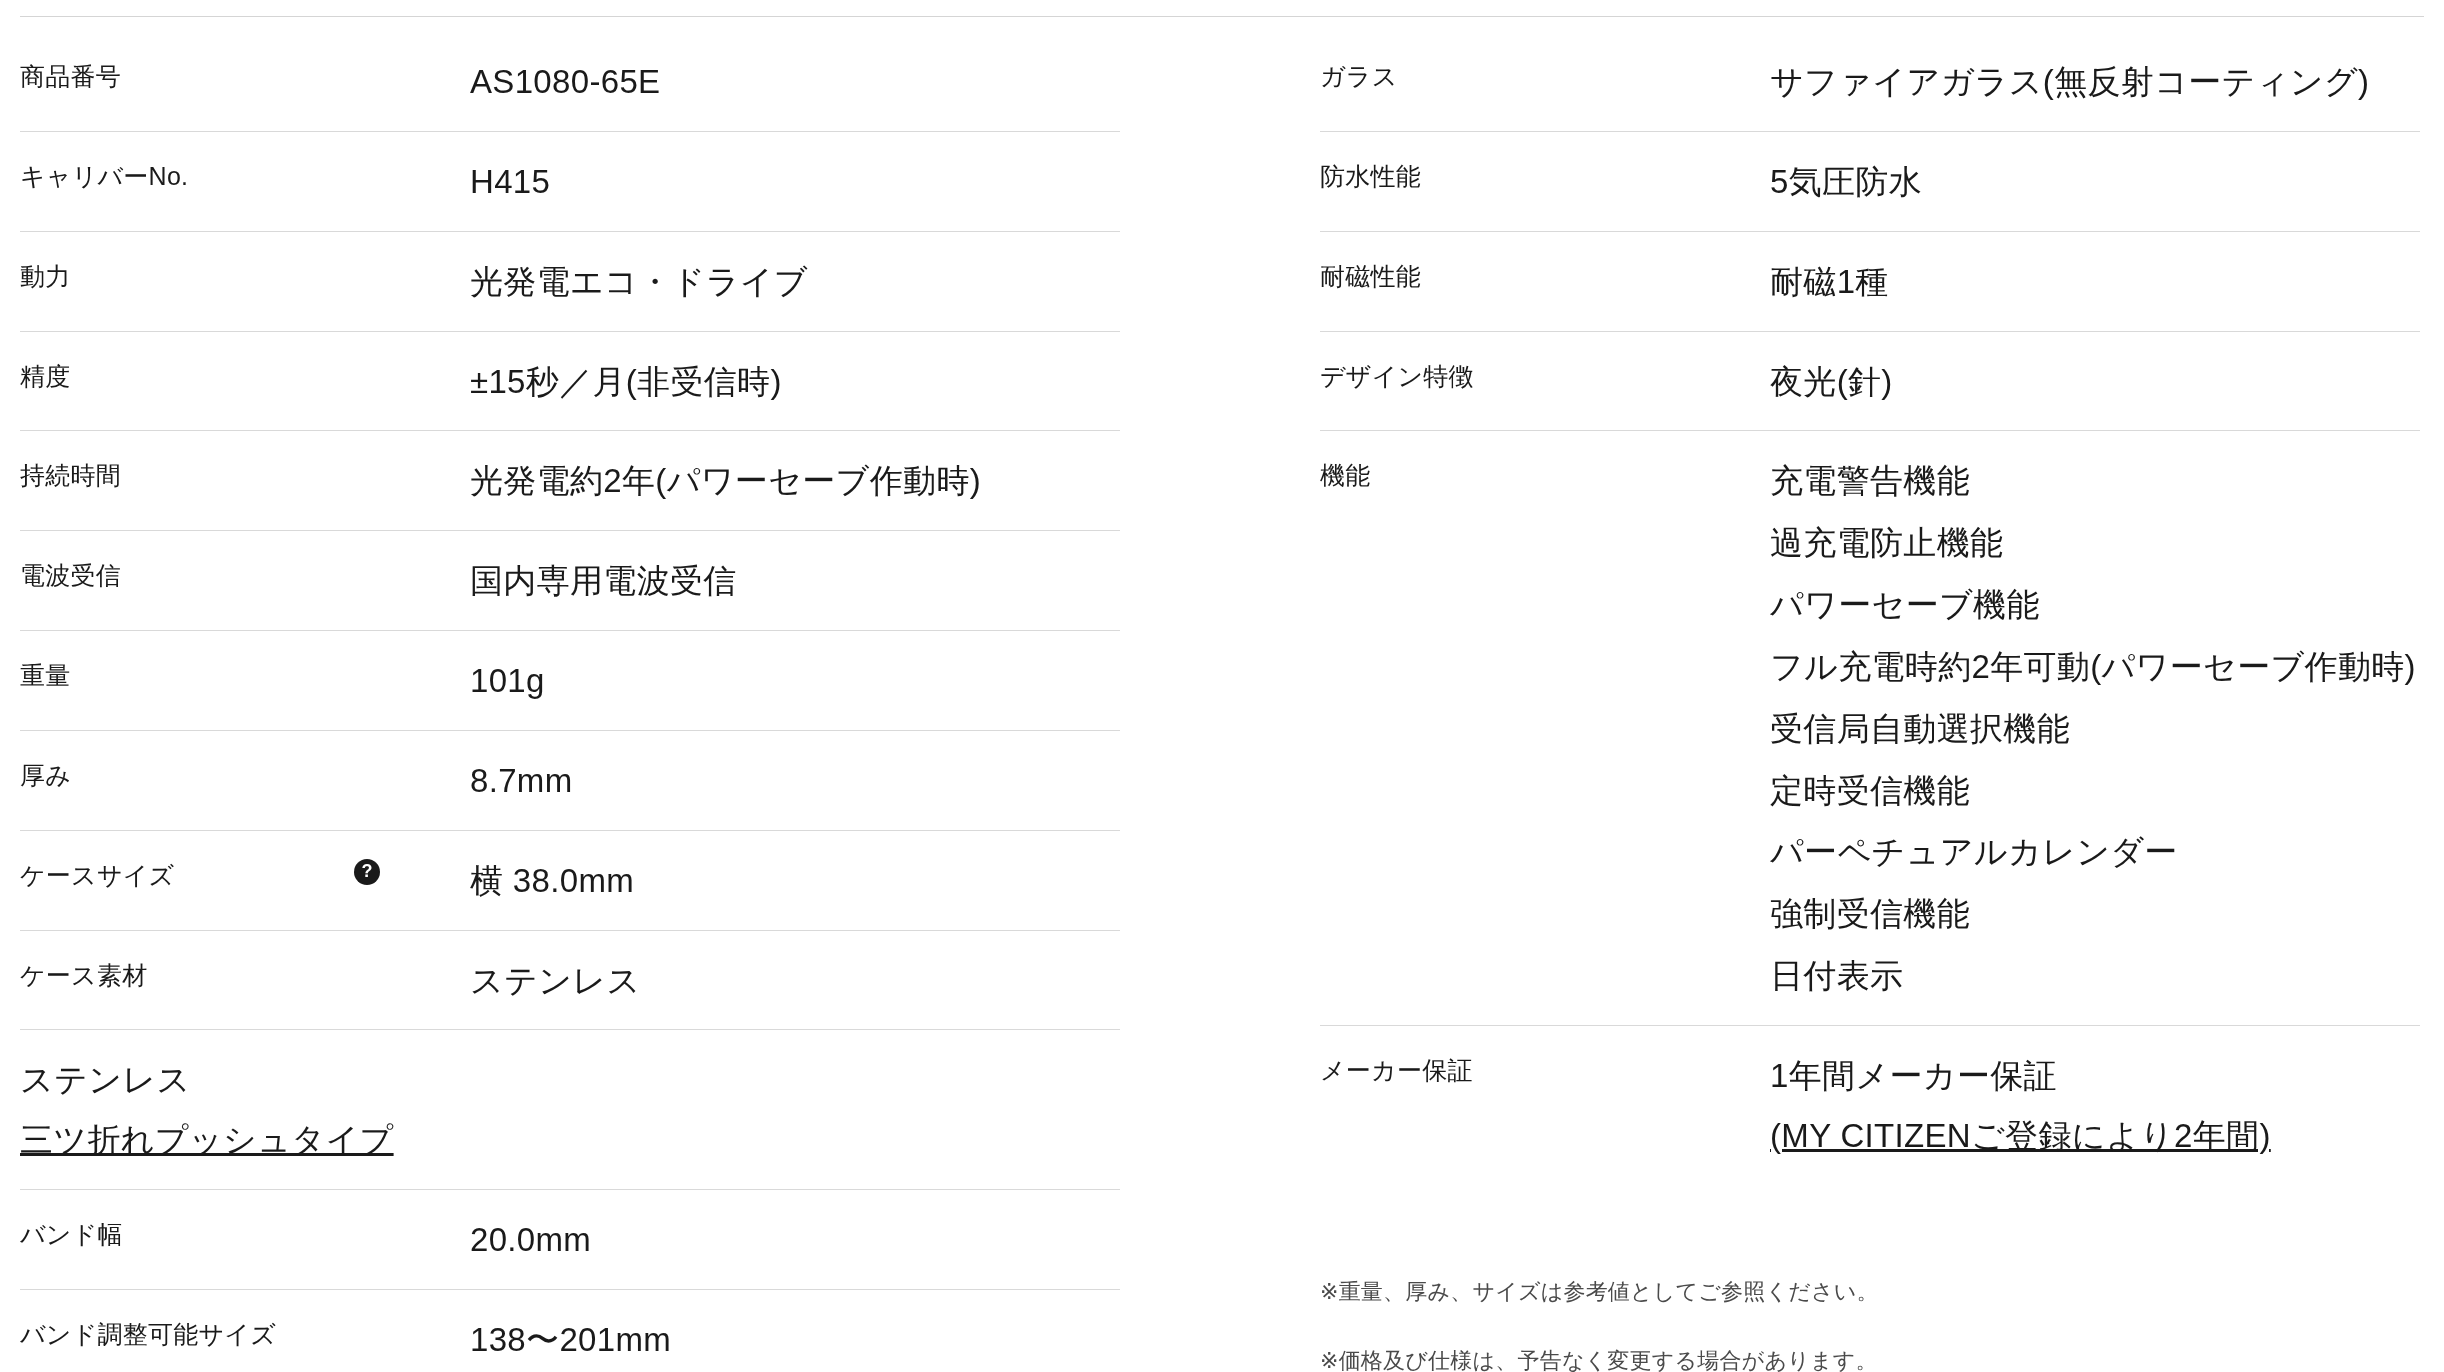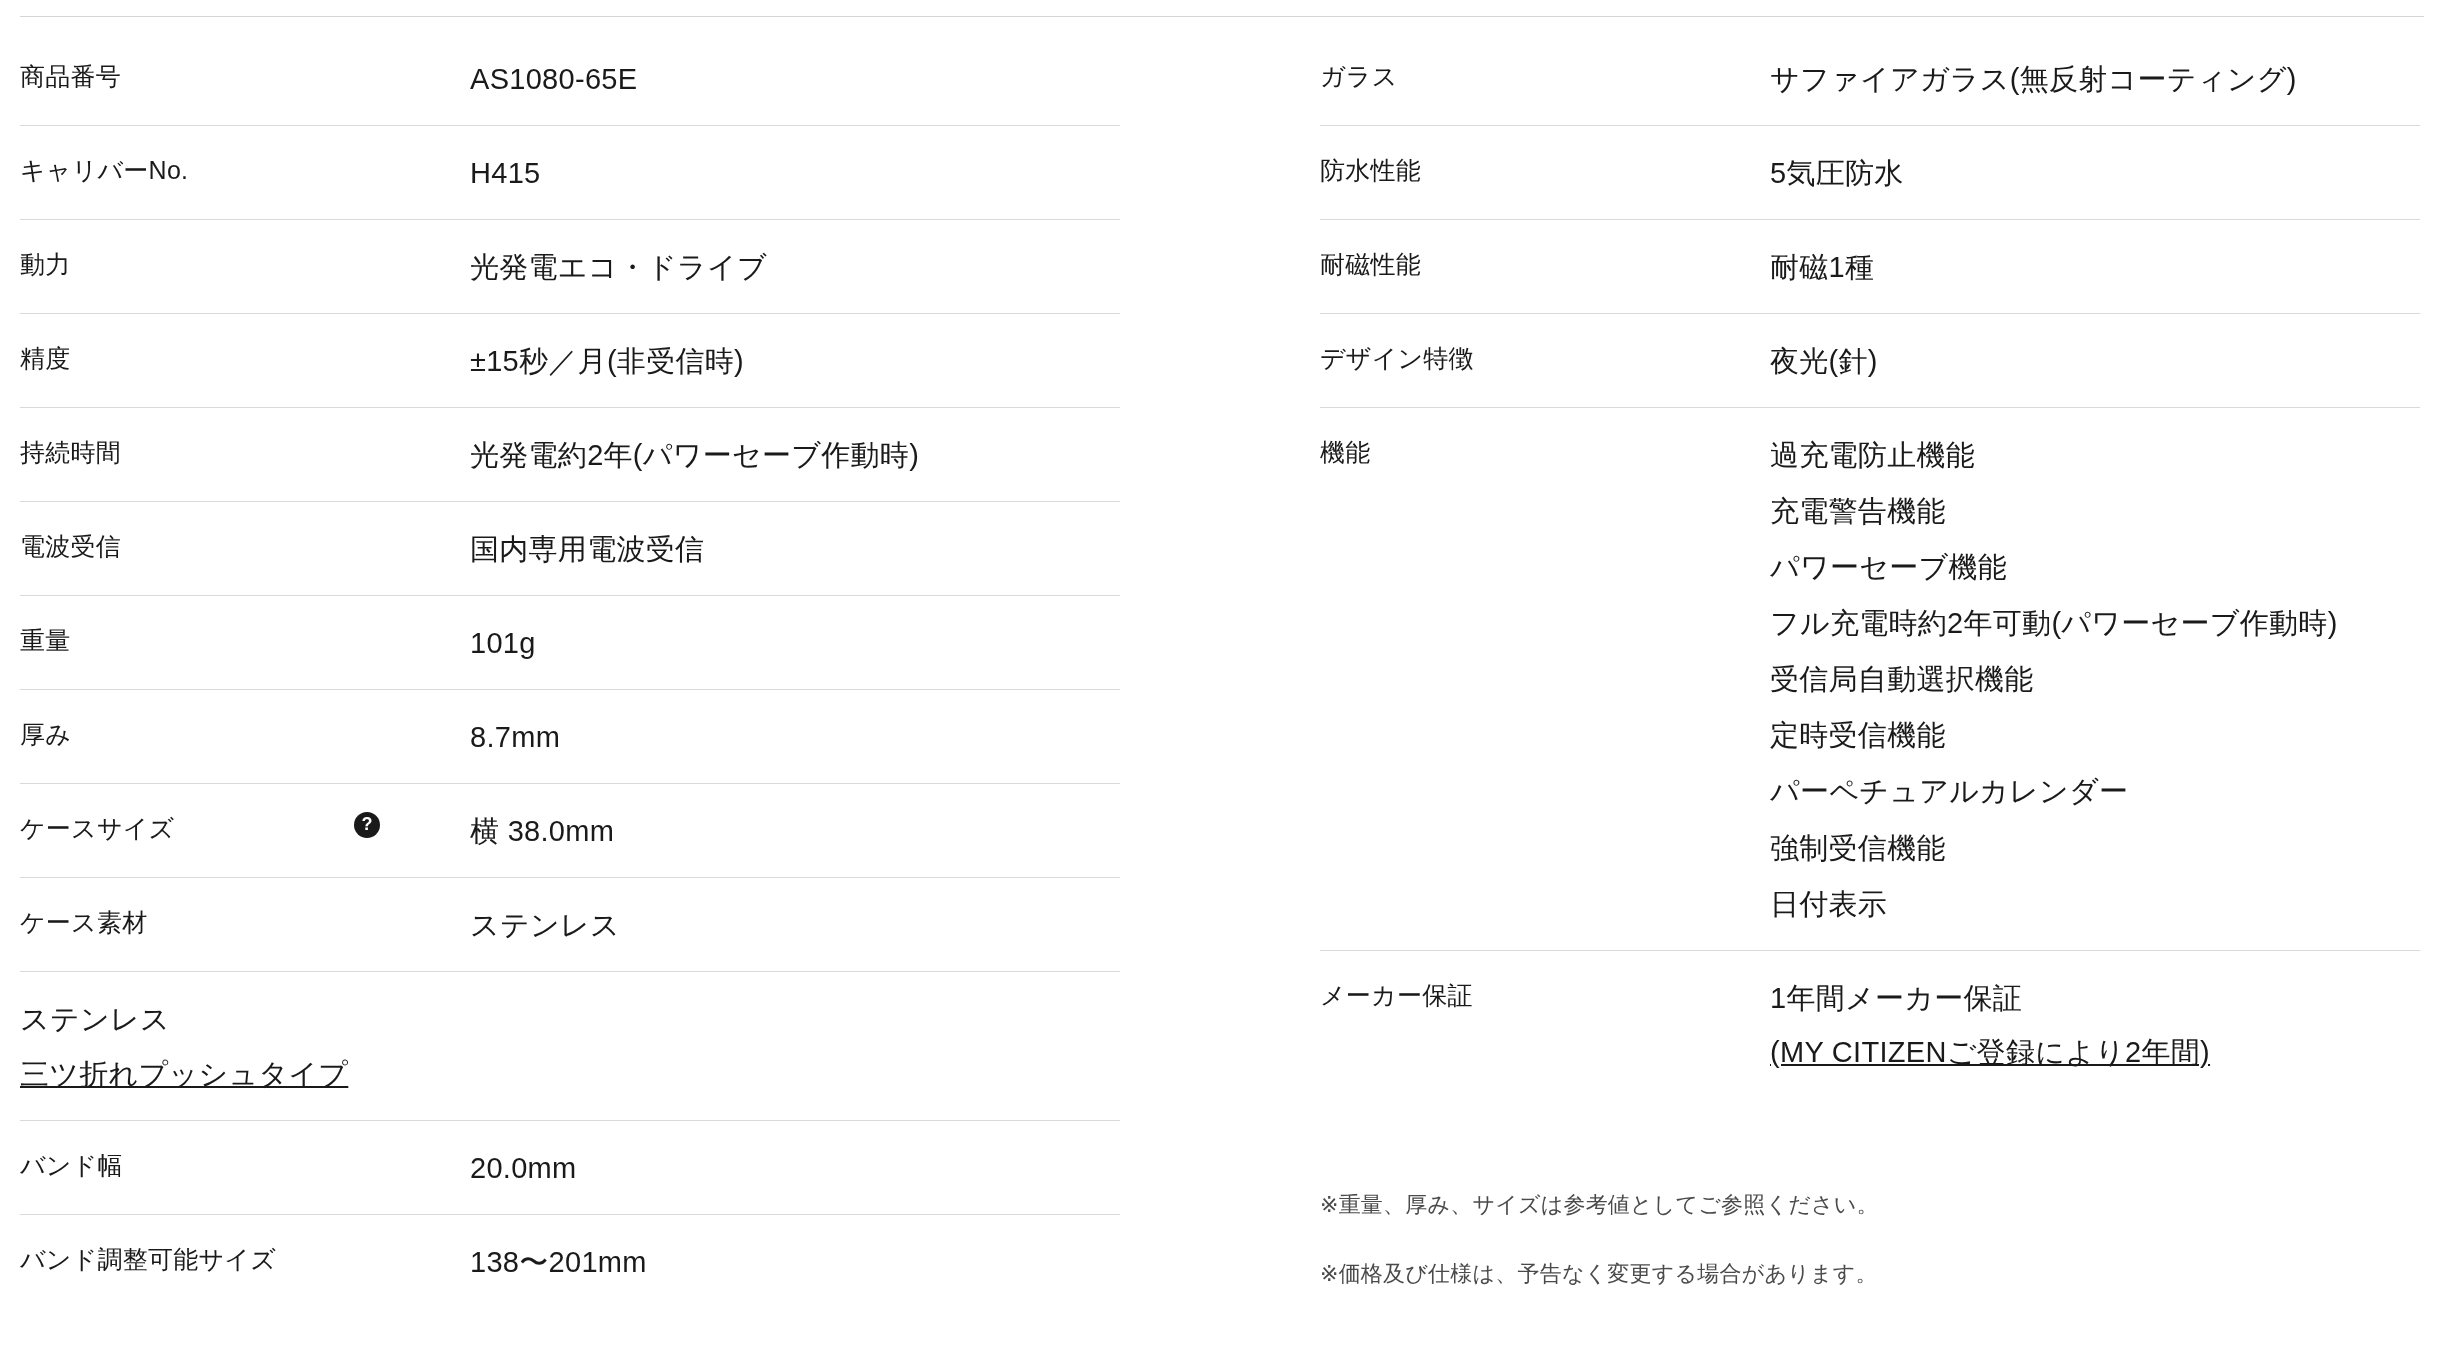--- a/index.html
+++ b/index.html
@@ -72,21 +72,21 @@
     letter-spacing: 0.01em;
     display: flex;
     align-items: flex-start;
     justify-content: space-between;
     padding-right: 20px;
     box-sizing: border-box;
   }
 
   .spec-value {
     flex: 1 1 auto;
-    font-size: 29px;
+    font-size: 33px;
     line-height: 1.45;
     color: #1a1a1a;
     letter-spacing: 0.01em;
   }
   .spec-value .line {
     display: block;
   }
   .spec-value.multiline .line + .line {
     margin-top: 12px;
     text-decoration: underline;
@@ -294,22 +294,22 @@
         <div class="spec-value">
           <span class="line">夜光(針)</span>
         </div>
       </div>
 
       <div class="spec-row">
         <div class="spec-label">
           <span>機能</span>
         </div>
         <div class="spec-value list">
+          <span class="line">充電警告機能</span>
           <span class="line">過充電防止機能</span>
-          <span class="line">充電警告機能</span>
           <span class="line">パワーセーブ機能</span>
           <span class="line">フル充電時約2年可動(パワーセーブ作動時)</span>
           <span class="line">受信局自動選択機能</span>
           <span class="line">定時受信機能</span>
           <span class="line">パーペチュアルカレンダー</span>
           <span class="line">強制受信機能</span>
           <span class="line">日付表示</span>
         </div>
       </div>
 

